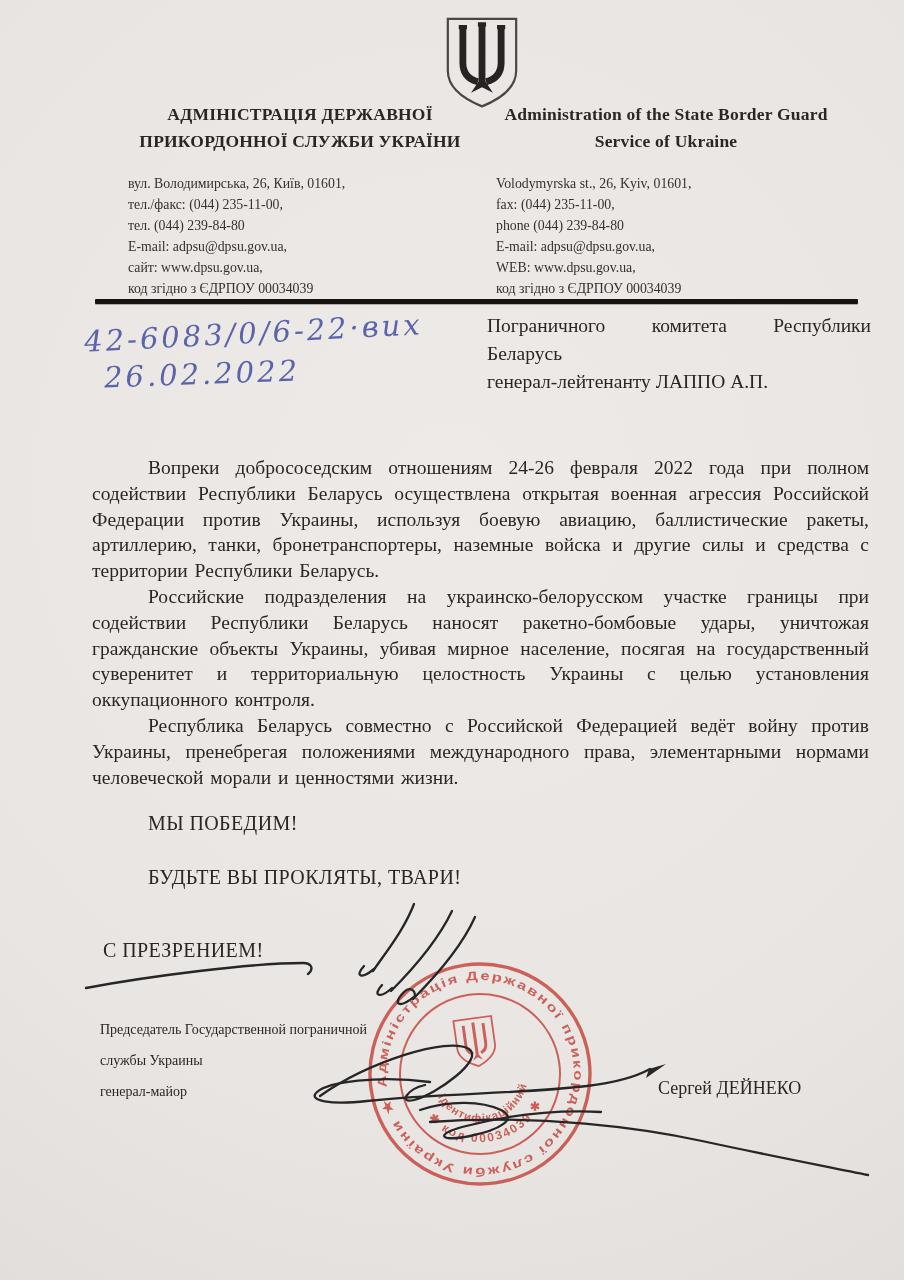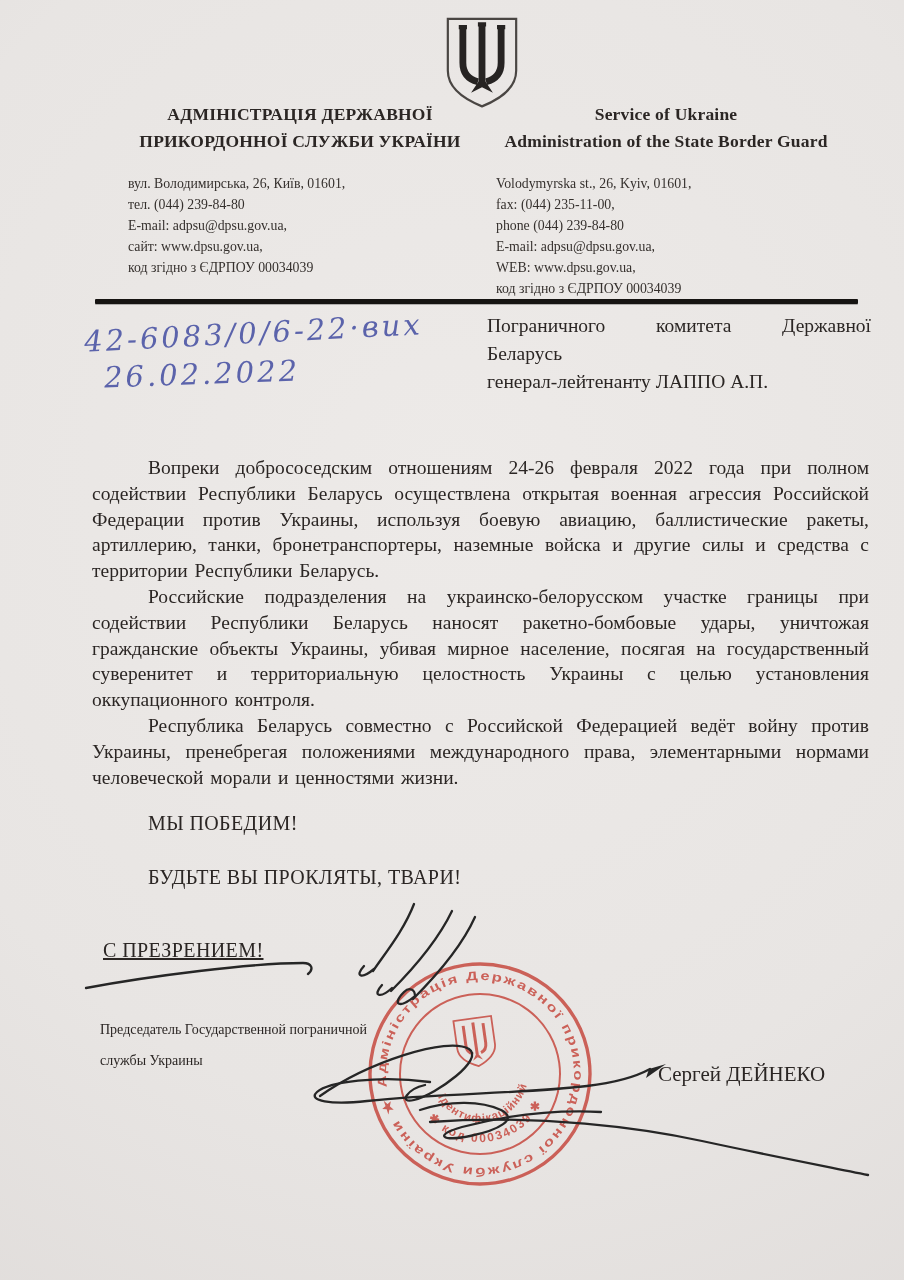--- a/index.html
+++ b/index.html
@@ -29,21 +29,21 @@
   .hand-num{font-size:29px;transform:rotate(-3deg);}
   .hand-date{font-size:29px;transform:rotate(-2deg);}
   
   .addressee{width:384px;font-size:19.5px;line-height:28px;}
   .addressee .fill{text-align:justify;text-align-last:justify;}
   
   .body-text{width:777px;font-size:19.5px;line-height:25.8px;text-align:justify;word-spacing:2px;}
   .body-text p{margin:0;text-indent:56px;}
   .slogan{font-size:20px;letter-spacing:.4px;white-space:nowrap;}
   .signoff{font-size:14px;line-height:31px;white-space:nowrap;font-family:Liberation Serif, serif;}
-  .signer-name{font-size:21px;white-space:nowrap;}
+  .signer-name{font-size:18px;white-space:nowrap;margin-top:16px;}
   svg{display:block;}
   .ink{stroke:#262626;stroke-width:2.3;fill:none;stroke-linecap:round;}
   .stamp-txt{font-family:"Liberation Sans", sans-serif;font-weight:bold;fill:#c5443a;}
 </style>
 </head>
 <body>
 
 <div class="page">
 
   <svg class="abs" style="left:441px;top:16px;" width="82" height="96" viewBox="0 0 60 70">
@@ -55,64 +55,66 @@
     </g>
     <path d="M30,44 L22,56 L30,52 L38,56 Z" fill="#262322"></path>
     <path d="M13,8 h6 M41,8 h6 M27,6 h6" stroke="#262322" stroke-width="3"></path>
   </svg>
 
   <div class="abs org-name" style="left:118px;top:101px;width:364px;">
     <div>АДМІНІСТРАЦІЯ ДЕРЖАВНОЇ</div>
     <div>ПРИКОРДОННОЇ СЛУЖБИ УКРАЇНИ</div>
   </div>
   <div class="abs org-name" style="left:486px;top:101px;width:360px;">
+    <div>Administration of the State Border Guard</div>
     <div>Service of Ukraine</div>
-    <div>Administration of the State Border Guard</div>
   </div>
 
   <div class="abs contact" style="left:128px;top:173px;width:344px;">
     <div>вул. Володимирська, 26, Київ, 01601,</div>
+    <div>тел./факс: (044) 235-11-00,</div>
     <div>тел. (044) 239-84-80</div>
     <div>E-mail: adpsu@dpsu.gov.ua,</div>
     <div>сайт: www.dpsu.gov.ua,</div>
     <div>код згідно з ЄДРПОУ 00034039</div>
   </div>
   <div class="abs contact" style="left:496px;top:173px;width:344px;">
     <div>Volodymyrska st., 26, Kyiv, 01601,</div>
     <div>fax: (044) 235-11-00,</div>
     <div>phone (044) 239-84-80</div>
     <div>E-mail: adpsu@dpsu.gov.ua,</div>
     <div>WEB: www.dpsu.gov.ua,</div>
     <div>код згідно з ЄДРПОУ 00034039</div>
   </div>
 
   <div class="abs divider" style="left:95px;top:299px;width:763px;"></div>
 
   <div class="abs hand hand-num" style="left:84px;top:316px;">42-6083/0/6-22·вих</div>
   <div class="abs hand hand-date" style="left:104px;top:357px;">26.02.2022</div>
 
   <div class="abs addressee" style="left:487px;top:312px;">
-    <div class="fill">Пограничного комитета Державної</div>
+    <div class="fill">Пограничного комитета Республики</div>
     <div>Беларусь</div>
     <div>генерал-лейтенанту ЛАППО А.П.</div>
   </div>
 
   <div class="abs body-text" style="left:92px;top:455px;">
     <p>Вопреки добрососедским отношениям 24-26 февраля 2022 года при полном содействии Республики Беларусь осуществлена открытая военная агрессия Российской Федерации против Украины, используя боевую авиацию, баллистические ракеты, артиллерию, танки, бронетранспортеры, наземные войска и другие силы и средства с территории Республики Беларусь.</p>
     <p>Российские подразделения на украинско-белорусском участке границы при содействии Республики Беларусь наносят ракетно-бомбовые удары, уничтожая гражданские объекты  Украины, убивая мирное население, посягая на государственный суверенитет и территориальную целостность Украины с целью установления оккупационного контроля.</p>
     <p>Республика Беларусь  совместно с Российской Федерацией ведёт войну против Украины, пренебрегая положениями международного права, элементарными нормами человеческой морали и ценностями жизни.</p>
   </div>
 
   <div class="abs slogan" style="left:148px;top:812px;">МЫ ПОБЕДИМ!</div>
   <div class="abs slogan" style="left:148px;top:866px;">БУДЬТЕ ВЫ ПРОКЛЯТЫ, ТВАРИ!</div>
-  <div class="abs slogan" style="left:103px;top:939px;text-decoration:underline;">С ПРЕЗРЕНИЕМ!</div>
+  <div class="abs slogan" style="left:103px;top:939px;">С ПРЕЗРЕНИЕМ!</div>
 
   <div class="abs signoff" style="left:100px;top:1014px;">
     <div>Председатель Государственной пограничной</div>
     <div>службы Украины</div>
+    <div>генерал-майор</div>
   </div>
   <div class="abs signer-name" style="left:658px;top:1062px;">Сергей ДЕЙНЕКО</div>
 
   <svg class="abs" style="left:364px;top:958px;transform:rotate(-8deg);opacity:.82;" width="232" height="232" viewBox="0 0 232 232">
     <defs>
       <path id="ringPath" d="M22,116 a94,94 0 1 1 188,0 a94,94 0 1 1 -188,0" fill="none"></path>
       <path id="codePath" d="M48,116 a68,68 0 0 0 136,0" fill="none"></path>
       <path id="idPath" d="M68,116 a48,48 0 0 0 96,0" fill="none"></path>
     </defs>
     <circle cx="116" cy="116" r="110" fill="none" stroke="#c5443a" stroke-width="3.4"></circle>

